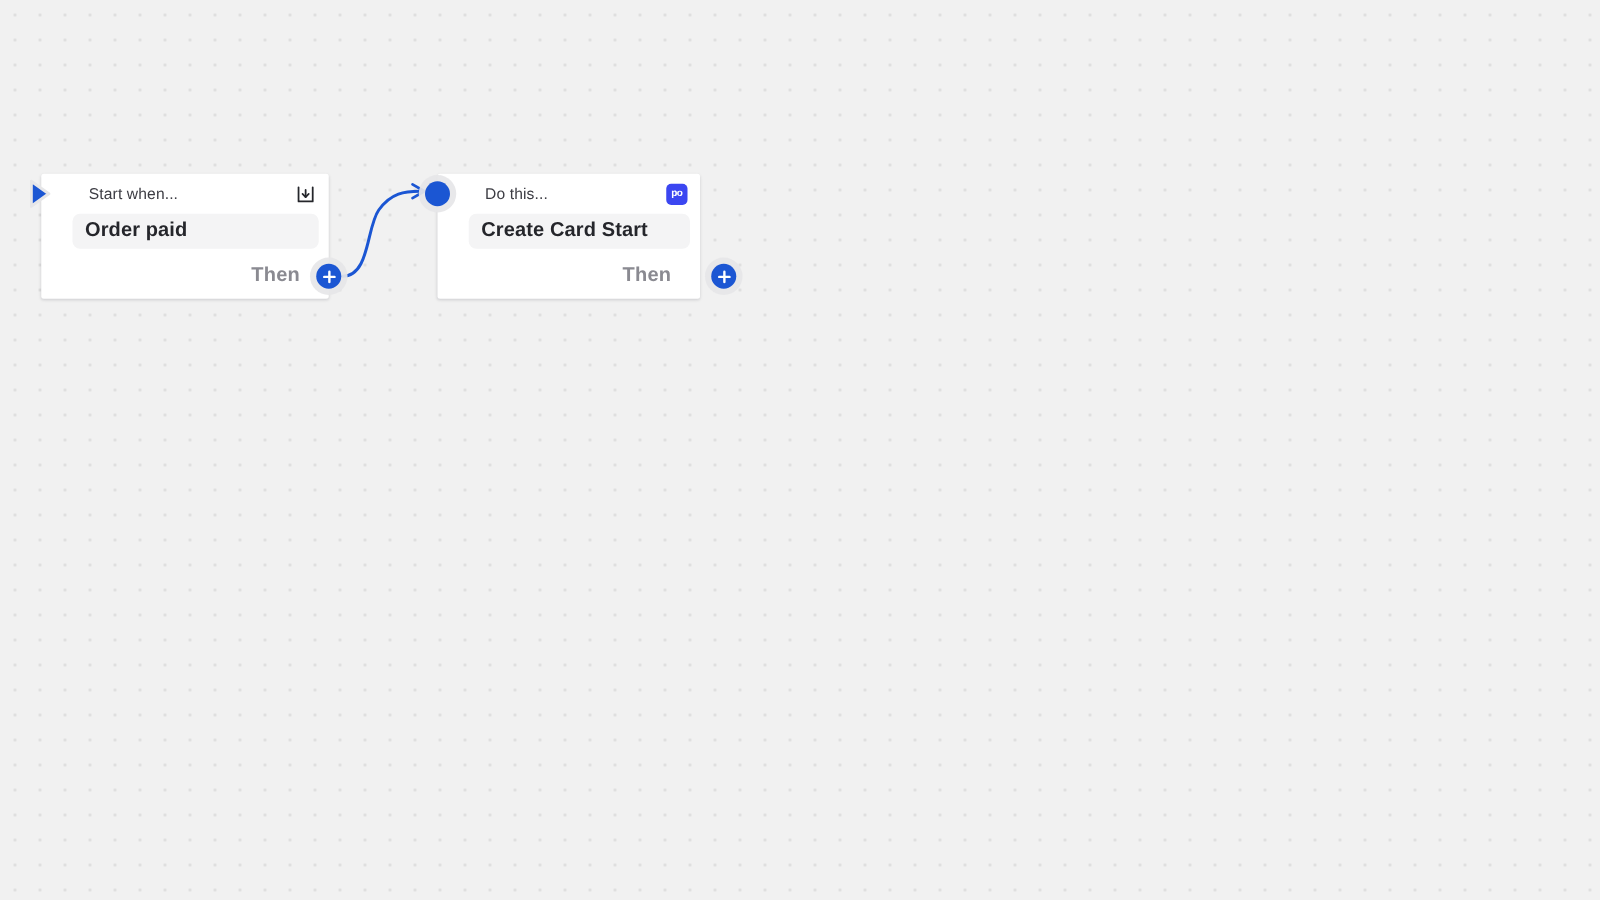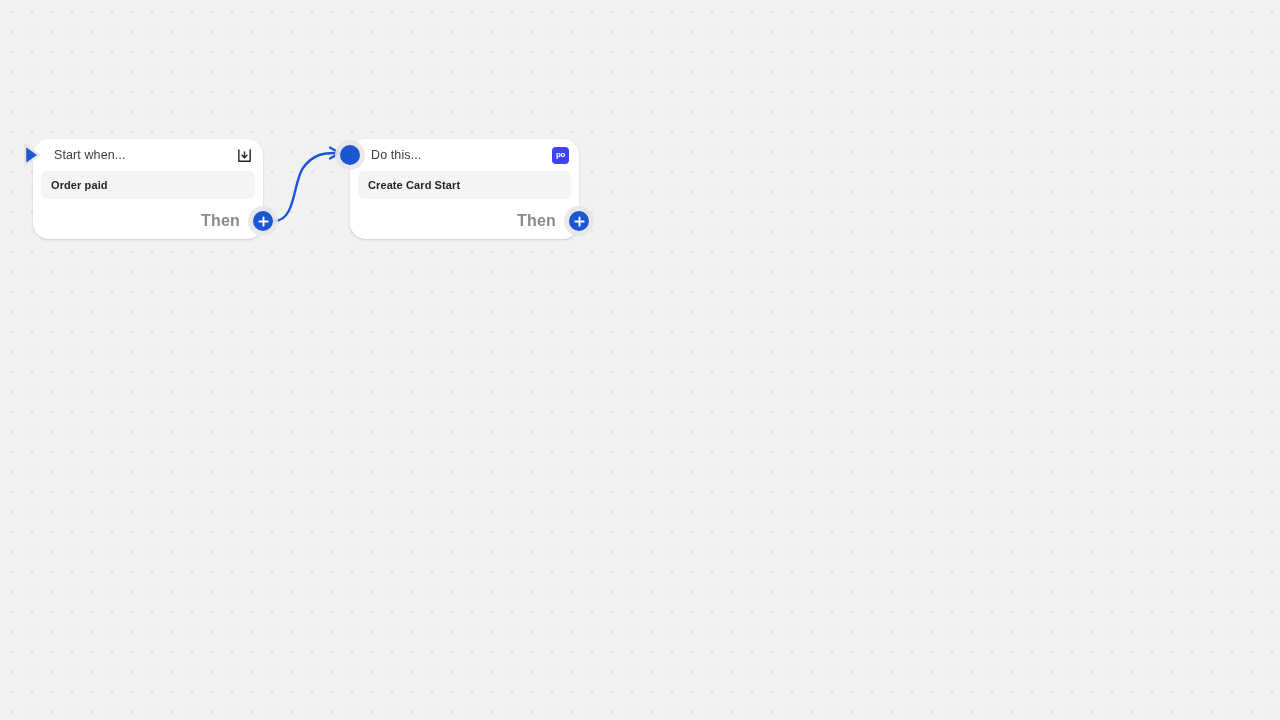--- a/index.html
+++ b/index.html
@@ -22,35 +22,36 @@
     background-color: #f1f1f1;
     background-image: radial-gradient(circle, #dedede 1.1px, transparent 1.2px);
     background-size: 20px 20px;
     background-position: 2px 2px;
   }
 
   
   .node {
     position: absolute;
     background: #ffffff;
-    border-radius: 16px;
+    border-radius: 2px;
     box-shadow: 0 1px 3px rgba(16,24,40,0.10), 0 1px 2px rgba(16,24,40,0.06);
     box-sizing: border-box;
     z-index: 5;
+    padding-left: 17px;
   }
   #node-trigger {
     left: 33px;
     top: 139px;
     width: 230px;
     height: 100px;
   }
   #node-action {
     left: 350px;
     top: 139px;
-    width: 229px;
+    width: 210px;
     height: 100px;
   }
 
   .node-header {
     height: 32px;
     display: flex;
     align-items: center;
     padding: 0 10px 0 21px;
     box-sizing: border-box;
   }
@@ -74,21 +75,21 @@
   .node-field {
     background: #f4f4f5;
     border-radius: 6px;
     height: 28px;
     display: flex;
     align-items: center;
     padding: 0 10px;
     box-sizing: border-box;
   }
   .node-field-label {
-    font-size: 11px;
+    font-size: 16px;
     font-weight: bold;
     color: #25262b;
     letter-spacing: 0.1px;
     white-space: nowrap;
   }
 
   .node-footer {
     position: absolute;
     left: 0;
     right: 0;

